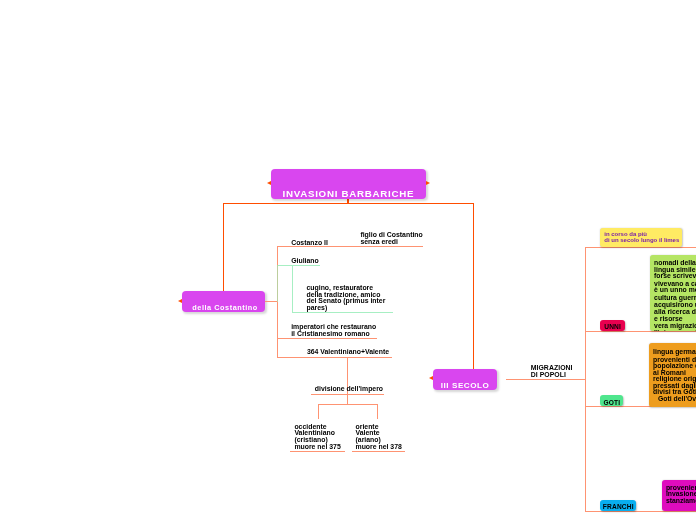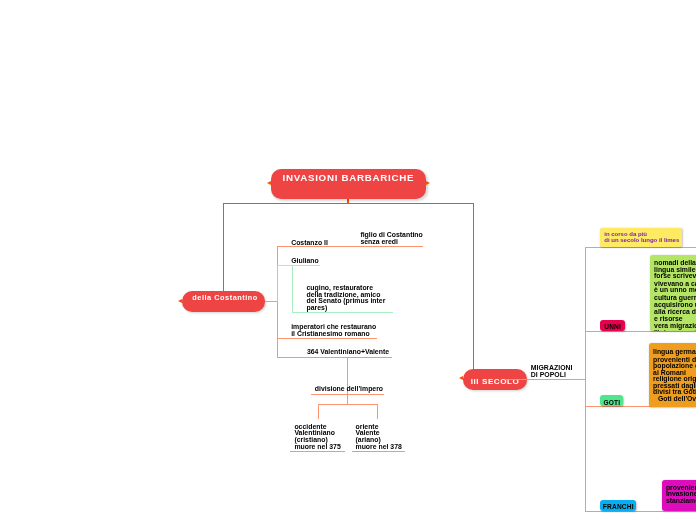--- a/index.html
+++ b/index.html
@@ -7,22 +7,22 @@
   body{width:696px;height:520px;overflow:hidden;
        font-family:"Liberation Sans",sans-serif;-webkit-font-smoothing:antialiased;}
   #stage{position:relative;width:696px;height:520px;background:#fff;overflow:hidden;}
 
   
   .ln{position:absolute;background:#ff4d00;}
   .pale{background:#fe9372;}
   .grn{background:#a7efc3;}
 
   
-  .node{position:absolute;background:#ef4444;border-radius:10px;color:#fff;
-        font-weight:bold;display:flex;align-items:flex-start;justify-content:center;
+  .node{position:absolute;background:#d946ef;border-radius:4px;color:#fff;
+        font-weight:bold;display:flex;align-items:flex-end;justify-content:center;
         box-shadow:1.2px 1.2px 2.2px rgba(0,0,0,0.16);}
   .tab{position:absolute;width:0;height:0;}
   .tab.l{left:-4.2px;top:50%;margin-top:-2.9px;
      border-top:2.9px solid transparent;border-bottom:2.9px solid transparent;
      border-right:4.8px solid #ff4d00;}
   .tab.r{right:-4.2px;top:50%;margin-top:-2.9px;
      border-top:2.9px solid transparent;border-bottom:2.9px solid transparent;
      border-left:4.8px solid #ff4d00;}
 
   
@@ -58,21 +58,21 @@
     <span class="tab l"></span>
     <span>INVASIONI BARBARICHE</span>
     <span class="tab r"></span>
   </div>
 
   <div class="node" style="left:182.0px;top:291.4px;width:83.2px;height:21.0px;font-size:7.3px;letter-spacing:0.55px;padding-top:1.6px;padding-left:3px;box-sizing:border-box;">
     <span class="tab l"></span>
     <span>della Costantino</span>
   </div>
 
-  <div class="node" style="left:463px;top:368.6px;width:64.2px;height:21.1px;font-size:8.1px;letter-spacing:0.55px;padding-top:8px;box-sizing:border-box;">
+  <div class="node" style="left:433px;top:368.6px;width:64.2px;height:21.1px;font-size:8.1px;letter-spacing:0.55px;padding-top:8px;box-sizing:border-box;">
     <span class="tab l"></span>
     <span>III SECOLO</span>
   </div>
 
   <div class="ln pale" style="left:277.0px;top:246.0px;width:1.1px;height:112.0px;"></div>
 
   <div class="ln pale" style="left:277.0px;top:246.0px;width:146.0px;height:1.1px;"></div>
 
   <div class="ln pale" style="left:265.2px;top:301.4px;width:12.9px;height:1.1px;"></div>
 

